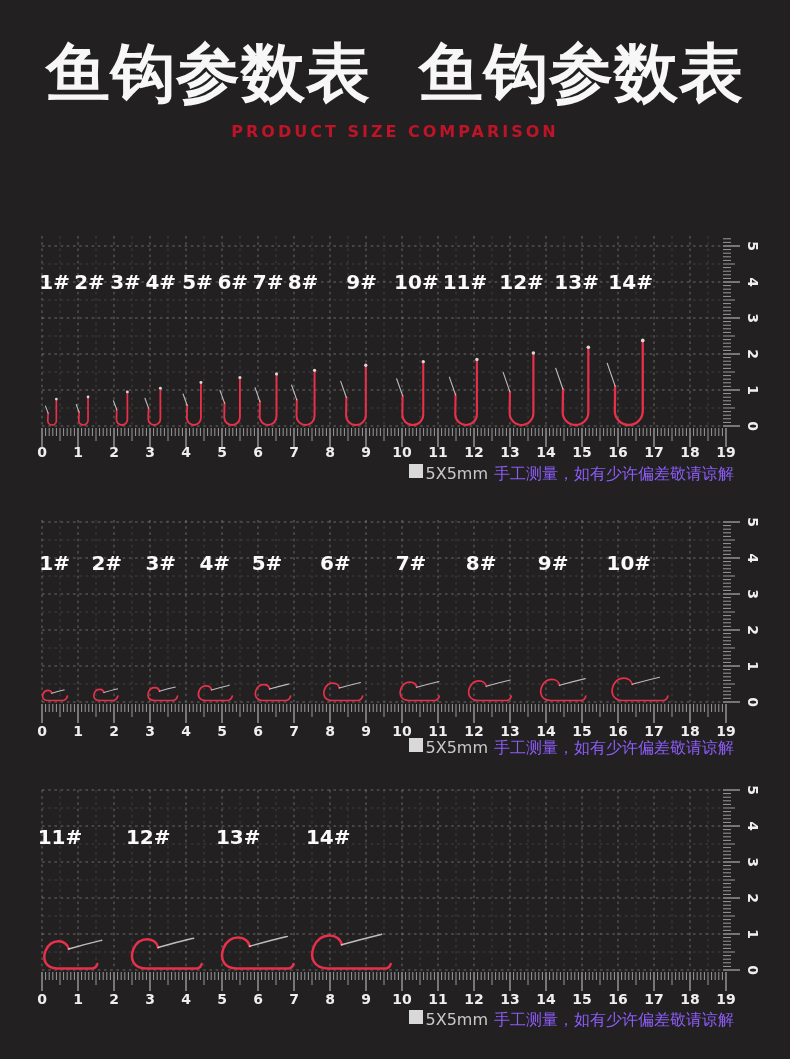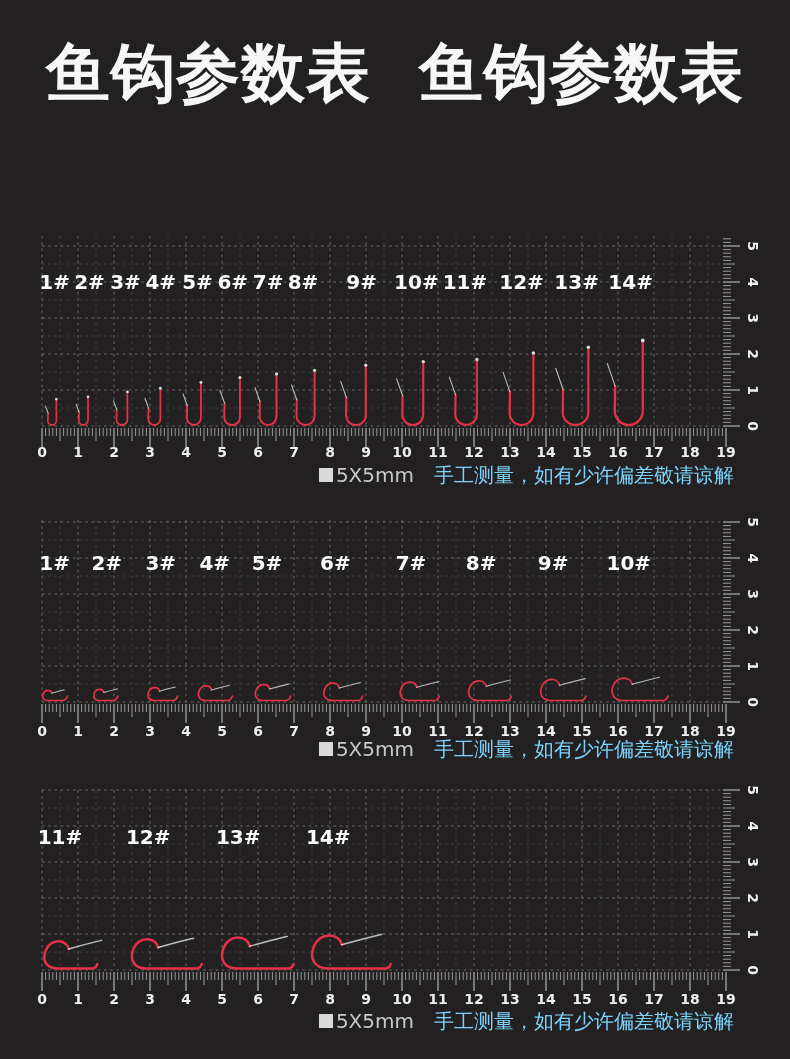--- a/index.html
+++ b/index.html
@@ -8,38 +8,39 @@
   .title{position:absolute;top:30px;left:0;width:100%;text-align:center;
          font-size:64px;font-weight:700;color:#f7f7f7;letter-spacing:1px;white-space:nowrap;}
   .title .tgap{margin-left:48px;}
   .subtitle{position:absolute;top:122px;left:0;width:100%;text-align:center;
             font-size:16px;font-weight:700;color:#bf1428;letter-spacing:3px;}
   .badge{position:absolute;top:157px;left:57px;height:27px;line-height:27px;
          background:#fafafa;color:#161616;border-radius:14px;padding:0 13px;
          font-size:15px;font-weight:700;white-space:nowrap;}
   .note{position:absolute;top:190px;left:58px;font-size:16px;font-weight:700;
         color:#d9d9d9;letter-spacing:1px;white-space:nowrap;}
-  .caption{position:absolute;right:56px;height:22px;display:flex;align-items:center;
-           font-size:20px;white-space:nowrap;}
+  .caption{position:absolute;right:56px;height:22px;display:flex;align-items:flex-start;
+           font-size:16px;white-space:nowrap;}
   .cap-sq{display:inline-block;width:14px;height:14px;background:#d9d9d9;margin-right:3px;}
   .cap-size{color:#c9c9c9;font-weight:400;}
-  .cap-note{color:#7dd3fc;margin-left:20px;}
+  .cap-note{color:#8b5cf6;margin-left:6px;}
   #chart-svg{position:absolute;left:0;top:0;}
   .hook-label{position:absolute;transform:translate(-50%,-50%);color:#fafafa;
               font-size:20px;font-weight:700;white-space:nowrap;}
   .x-tick{position:absolute;transform:translate(-50%,-50%);color:#efefef;
           font-size:14px;font-weight:700;white-space:nowrap;}
   .y-tick{position:absolute;transform:translate(-50%,-50%) rotate(90deg);color:#efefef;
           font-size:14px;font-weight:700;white-space:nowrap;}
 </style>
 </head>
 <body>
 
 <div class="page">
   <div class="title"><span>鱼钩参数表</span><span class="tgap">鱼钩参数表</span></div>
+  <div class="subtitle">PRODUCT SIZE COMPARISON</div>
 
   <svg id="chart-svg" width="790" height="1059" viewBox="0 0 790 1059">
       <line x1="42" y1="236" x2="42" y2="426" stroke="#cfcfcf" stroke-width="1" opacity="0.42" stroke-dasharray="2.6 3.6"></line>
       <line x1="60" y1="236" x2="60" y2="426" stroke="#bdbdbd" stroke-width="1" opacity="0.2" stroke-dasharray="2.6 3.6"></line>
       <line x1="78" y1="236" x2="78" y2="426" stroke="#cfcfcf" stroke-width="1" opacity="0.42" stroke-dasharray="2.6 3.6"></line>
       <line x1="96" y1="236" x2="96" y2="426" stroke="#bdbdbd" stroke-width="1" opacity="0.2" stroke-dasharray="2.6 3.6"></line>
       <line x1="114" y1="236" x2="114" y2="426" stroke="#cfcfcf" stroke-width="1" opacity="0.42" stroke-dasharray="2.6 3.6"></line>
       <line x1="132" y1="236" x2="132" y2="426" stroke="#bdbdbd" stroke-width="1" opacity="0.2" stroke-dasharray="2.6 3.6"></line>
       <line x1="150" y1="236" x2="150" y2="426" stroke="#cfcfcf" stroke-width="1" opacity="0.42" stroke-dasharray="2.6 3.6"></line>
       <line x1="168" y1="236" x2="168" y2="426" stroke="#bdbdbd" stroke-width="1" opacity="0.2" stroke-dasharray="2.6 3.6"></line>

